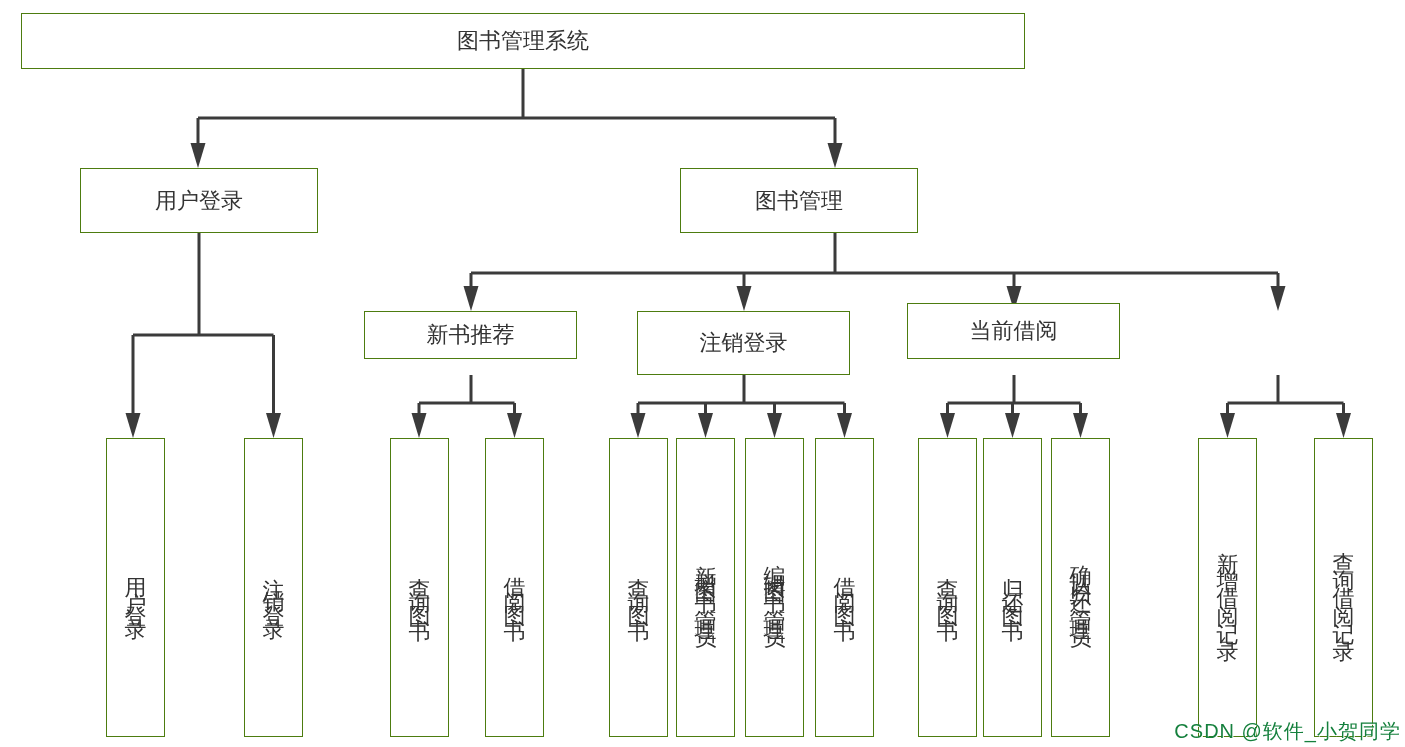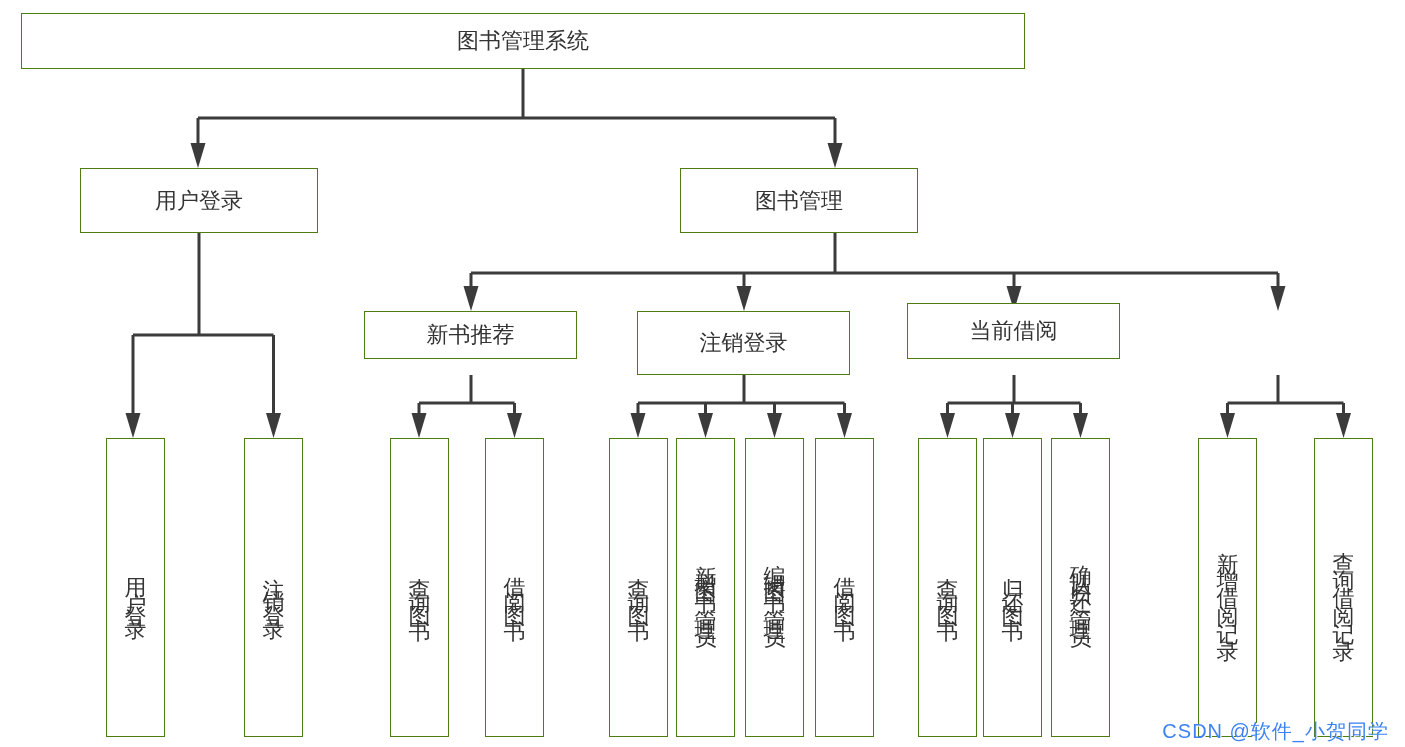--- a/index.html
+++ b/index.html
@@ -10,22 +10,22 @@
   svg.connectors{position:absolute;left:0;top:0;z-index:1;}
   .node{position:absolute;box-sizing:border-box;background:#ffffff;
         border:1px solid #4d7c0f;color:#333333;z-index:2;
         display:flex;align-items:center;justify-content:center;
         font-size:22px;line-height:1;white-space:nowrap;}
   .leaf{writing-mode:vertical-rl;text-orientation:mixed;
         width:59px;height:299px;top:438px;font-size:22px;}
   .ls4{letter-spacing:14px;}
   .ls6{letter-spacing:18px;}
   .ls9{letter-spacing:9px;}
-  .watermark{position:absolute;right:16px;bottom:2px;z-index:3;
-             color:#3b82f6;font-size:20px;letter-spacing:1px;
+  .watermark{position:absolute;right:4px;bottom:2px;z-index:3;
+             color:#15803d;font-size:20px;letter-spacing:1px;
              text-shadow:1px 1px 0 #ffffff;}
 </style>
 </head>
 <body>
 
 <div class="stage">
 
   <svg class="connectors" width="1405" height="747" viewBox="0 0 1405 747">
     <g stroke="#3b3b3b" stroke-width="3" fill="none">
       <path d="M523 69 V118 M198 118 H835 M198 118 V150 M835 118 V150"></path>

